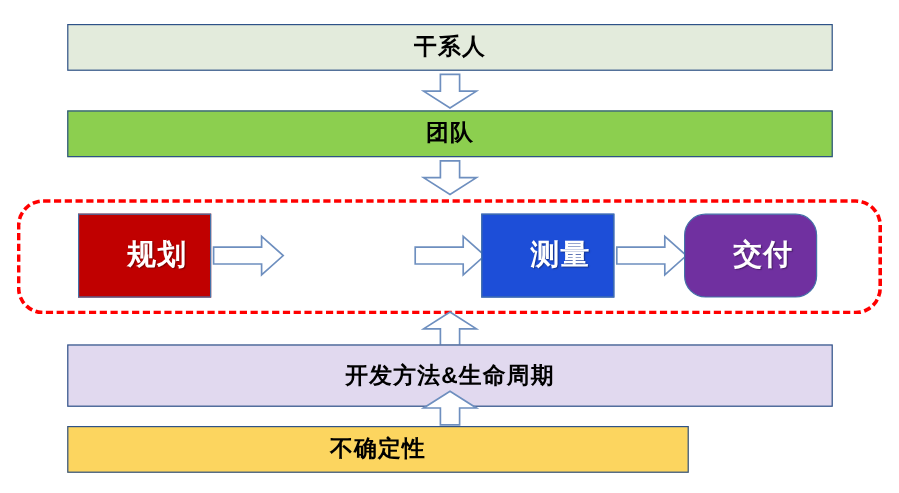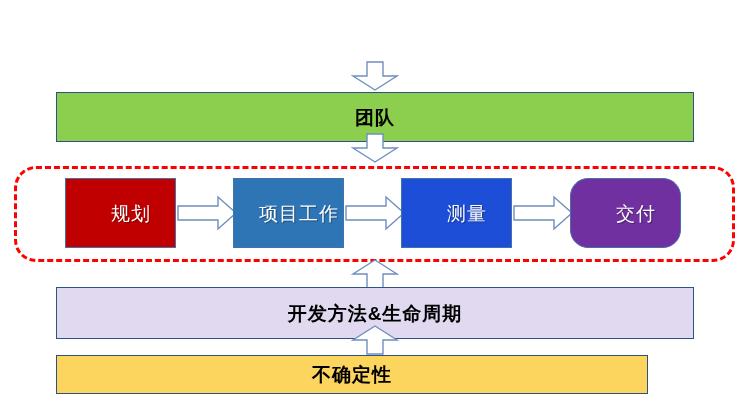--- a/index.html
+++ b/index.html
@@ -30,23 +30,23 @@
   .band-label {
     font-size: 19px;
     font-weight: bold;
     color: #000000;
     letter-spacing: 1px;
     line-height: 1;
     white-space: nowrap;
   }
 
   #band-stakeholder { left: 56px; top: 20px; width: 638px; height: 39px; background: #E3EBDC; }
-  #band-team        { left: 56px; top: 92px; width: 638px; height: 50px; background: #8CCF4F; }
+  #band-team        { left: 56px; top: 92px; width: 638px; height: 39px; background: #8CCF4F; }
   #band-method      { left: 56px; top: 287px; width: 638px; height: 52px; background: #E1D9EF; }
-  #band-uncertainty { left: 56px; top: 355px; width: 592px; height: 39px; background: #FCD55F; }
+  #band-uncertainty { left: 56px; top: 355px; width: 518px; height: 39px; background: #FCD55F; }
 
   
   #dashed-container {
     position: absolute;
     left: 14px;
     top: 166px;
     width: 721px;
     height: 96px;
     box-sizing: border-box;
     border: 3px dashed #FF0000;
@@ -59,22 +59,22 @@
     position: absolute;
     box-sizing: border-box;
     border: 1px solid #4472A8;
     display: flex;
     align-items: center;
     justify-content: center;
     top: 178px;
     height: 70px;
   }
   .step-label {
-    font-size: 19px;
-    font-weight: normal;
+    font-size: 24px;
+    font-weight: bold;
     color: #ffffff;
     letter-spacing: 1px;
     line-height: 1;
     white-space: nowrap;
     text-shadow: 1px 1px 1px rgba(0,0,0,0.35);
     margin-left: 21px;
   }
   #step-0 { left: 65px;  width: 111px; background: #C00000; }
   #step-1 { left: 233px; width: 111px; background: #2E75B6; }
   #step-2 { left: 401px; width: 111px; background: #C55A11; }
@@ -109,20 +109,23 @@
     stroke: #6E8FBF;
     stroke-width: 1.4;
     stroke-linejoin: miter;
   }
 </style>
 </head>
 <body>
 
 <div id="canvas">
 
+  <div class="band" id="band-stakeholder" style="background: rgb(227, 235, 220); border-color: rgb(46, 82, 136);">
+    <span class="band-label">干系人</span>
+  </div>
 
   <div class="v-arrow" id="v-arrow-down-0">
     <svg class="arrow-svg" viewBox="0 0 46 30" preserveAspectRatio="none" aria-hidden="true">
       <polygon class="arrow-shape" points="15,1 31,1 31,15 45,15 23,29 1,15 15,15" stroke="#6E8FBF" fill="#FFFFFF"></polygon>
     </svg>
   </div>
 
   <div class="band" id="band-team" style="background: rgb(140, 207, 79); border-color: rgb(46, 82, 136);">
     <span class="band-label">团队</span>
   </div>
@@ -138,23 +141,20 @@
   <div class="step" id="step-0" style="background: rgb(192, 0, 0);">
     <span class="step-label">规划</span>
   </div>
 
   <div class="h-arrow" id="h-arrow-0">
     <svg class="arrow-svg" viewBox="0 0 60 34" preserveAspectRatio="none" aria-hidden="true">
       <polygon class="arrow-shape" points="1,10 41,10 41,1 59,17 41,33 41,24 1,24" stroke="#6E8FBF" fill="#FFFFFF"></polygon>
     </svg>
   </div>
 
-  <div class="step" id="step-1" style="background: rgb(46, 117, 182);">
-    <span class="step-label">项目工作</span>
-  </div>
 
   <div class="h-arrow" id="h-arrow-1">
     <svg class="arrow-svg" viewBox="0 0 60 34" preserveAspectRatio="none" aria-hidden="true">
       <polygon class="arrow-shape" points="1,10 41,10 41,1 59,17 41,33 41,24 1,24" stroke="#6E8FBF" fill="#FFFFFF"></polygon>
     </svg>
   </div>
 
   <div class="step" id="step-2" style="background: #1d4ed8;">
     <span class="step-label">测量</span>
   </div>

